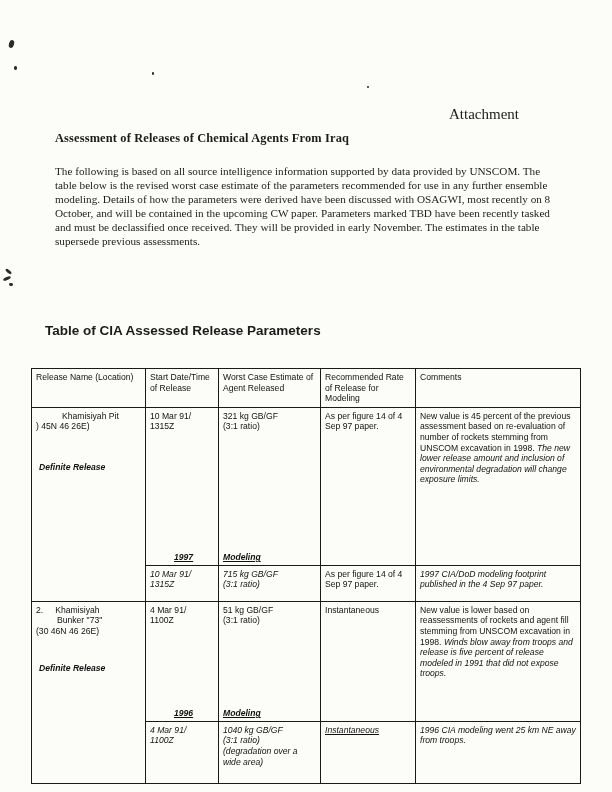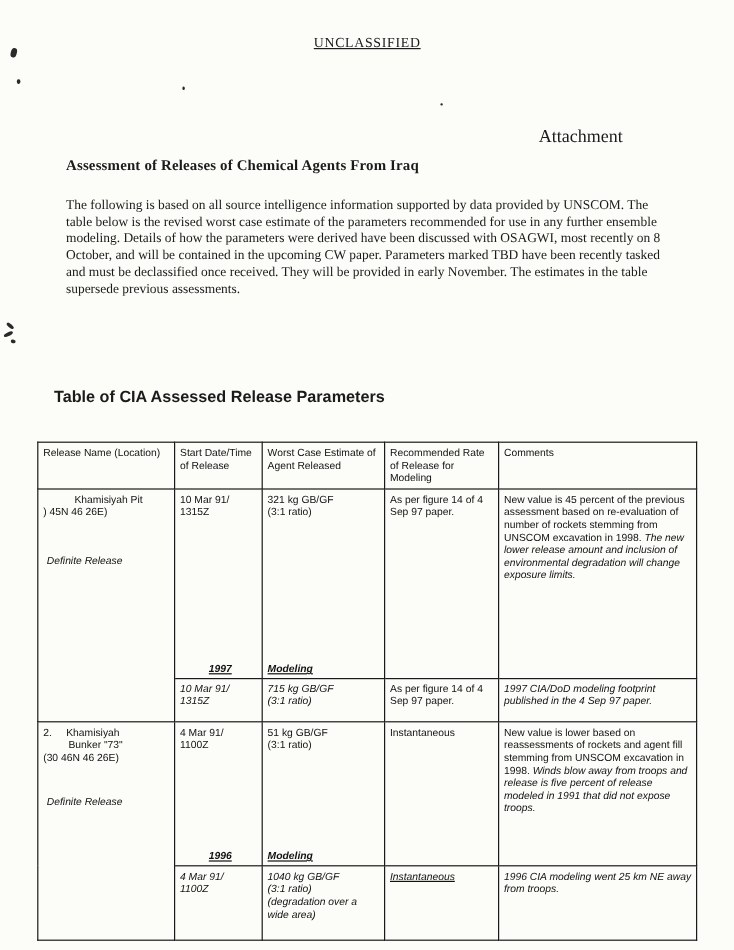--- a/index.html
+++ b/index.html
@@ -69,21 +69,21 @@
     text-align: left;
   }
   tr.h-head  { height: 38px; }
   tr.h-r1    { height: 158px; }
   tr.h-r1s   { height: 36px; }
   tr.h-r2    { height: 120px; }
   tr.h-r2s   { height: 62px; }
   td.rel { position: relative; }
   .b  { font-weight: normal; }
   .i  { font-style: italic; }
-  .bi { font-weight: normal; font-style: italic; }
+  .bi { font-weight: bold; font-style: italic; }
   .u  { text-decoration: underline; }
   .ind26 { padding-left: 26px; }
   .ind21 { padding-left: 21px; }
   .pl12  { padding-left: 12px; }
   .mt30  { margin-top: 30px; padding-left: 3px; }
   .mt26  { margin-top: 26px; padding-left: 3px; }
   .sub-label {
     position: absolute;
     bottom: 2px;
     font-weight: bold;
@@ -105,21 +105,20 @@
 <div class="page">
 
   <div class="speck" style="left:9px;top:40px;width:5px;height:8px;transform:rotate(15deg)"></div>
   <div class="speck" style="left:14px;top:66px;width:3px;height:4px"></div>
   <div class="speck" style="left:152px;top:72px;width:2px;height:3px"></div>
   <div class="speck" style="left:367px;top:86px;width:2px;height:2px"></div>
   <div class="speck" style="left:5px;top:270px;width:7px;height:3px;transform:rotate(40deg)"></div>
   <div class="speck" style="left:3px;top:277px;width:8px;height:3px;transform:rotate(-25deg)"></div>
   <div class="speck" style="left:9px;top:283px;width:4px;height:3px;transform:rotate(10deg)"></div>
 
-  <div class="classification">UNCLASSIFIED</div>
   <div class="attachment">Attachment</div>
   <div class="doc-title">Assessment of Releases of Chemical Agents From Iraq</div>
   <div class="body-par">The following is based on all source intelligence information supported by data provided by UNSCOM.  The table below is the revised worst case estimate of the parameters recommended for use in any further ensemble modeling.  Details of how the parameters were derived have been discussed with OSAGWI, most recently on 8 October, and will be contained in the upcoming CW paper.  Parameters marked TBD have been recently tasked and must be declassified once received.  They will be provided in early November.  The estimates in the table supersede previous assessments.</div>
   <div class="table-title">Table of CIA Assessed Release Parameters</div>
 
   <table class="params">
     <colgroup>
       <col style="width:114px">
         <col style="width:73px">
         <col style="width:102px">

